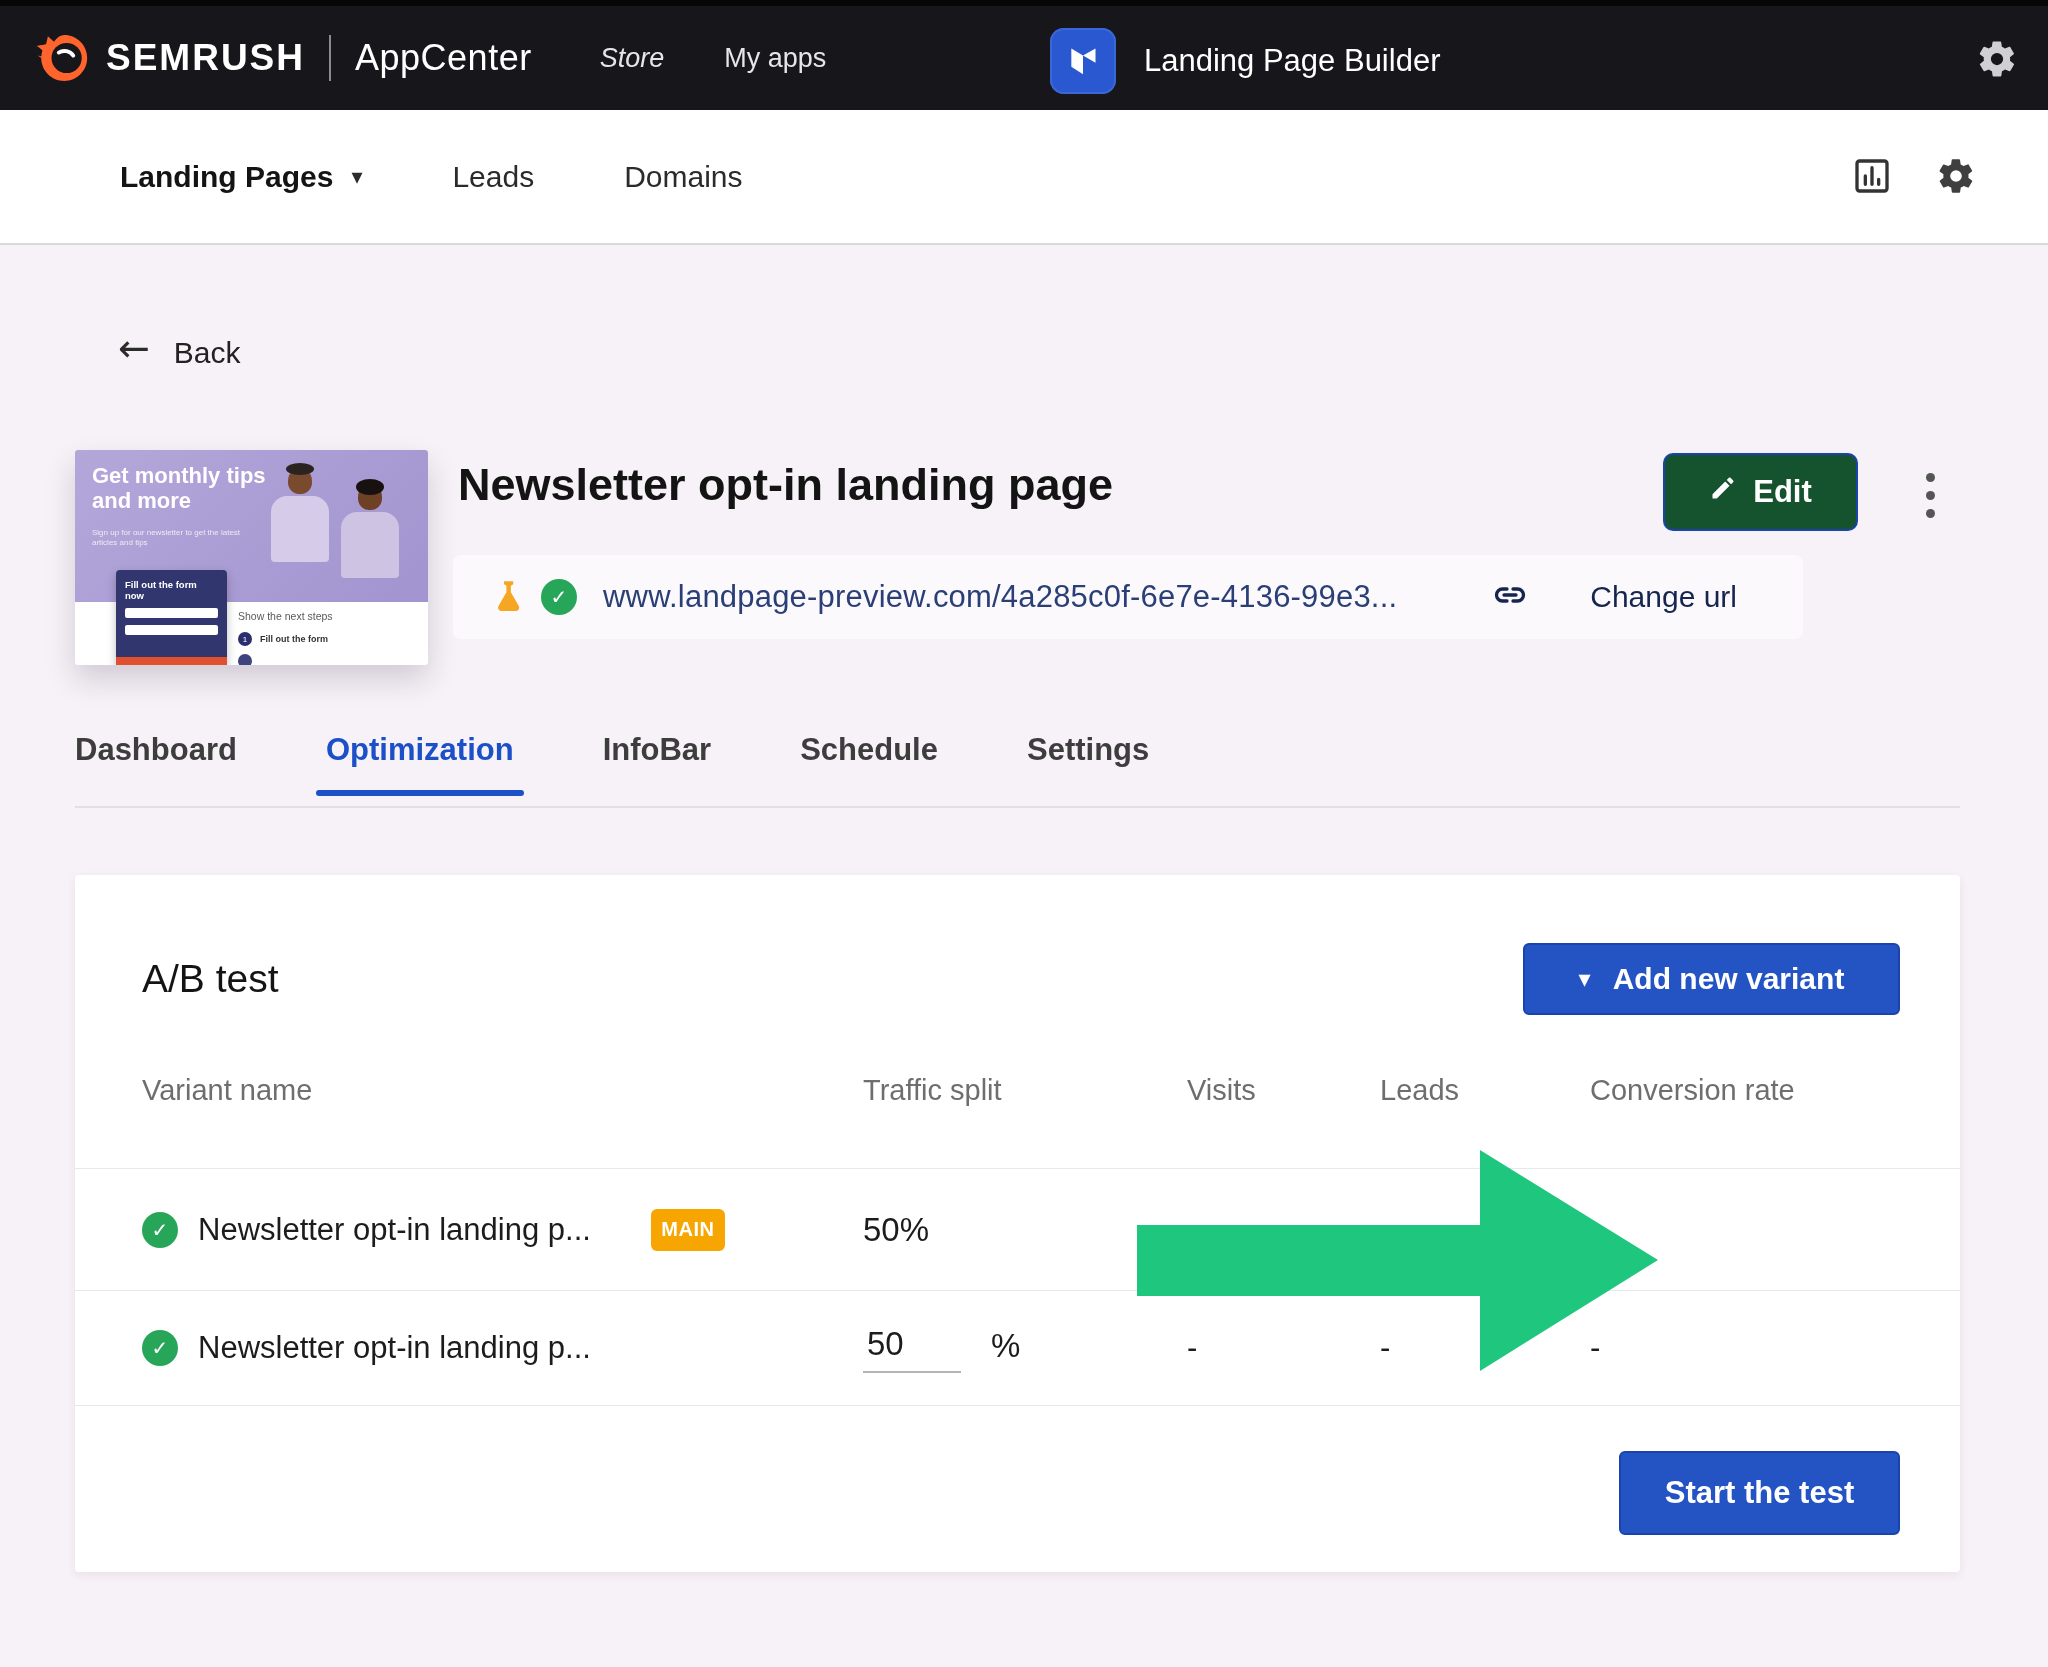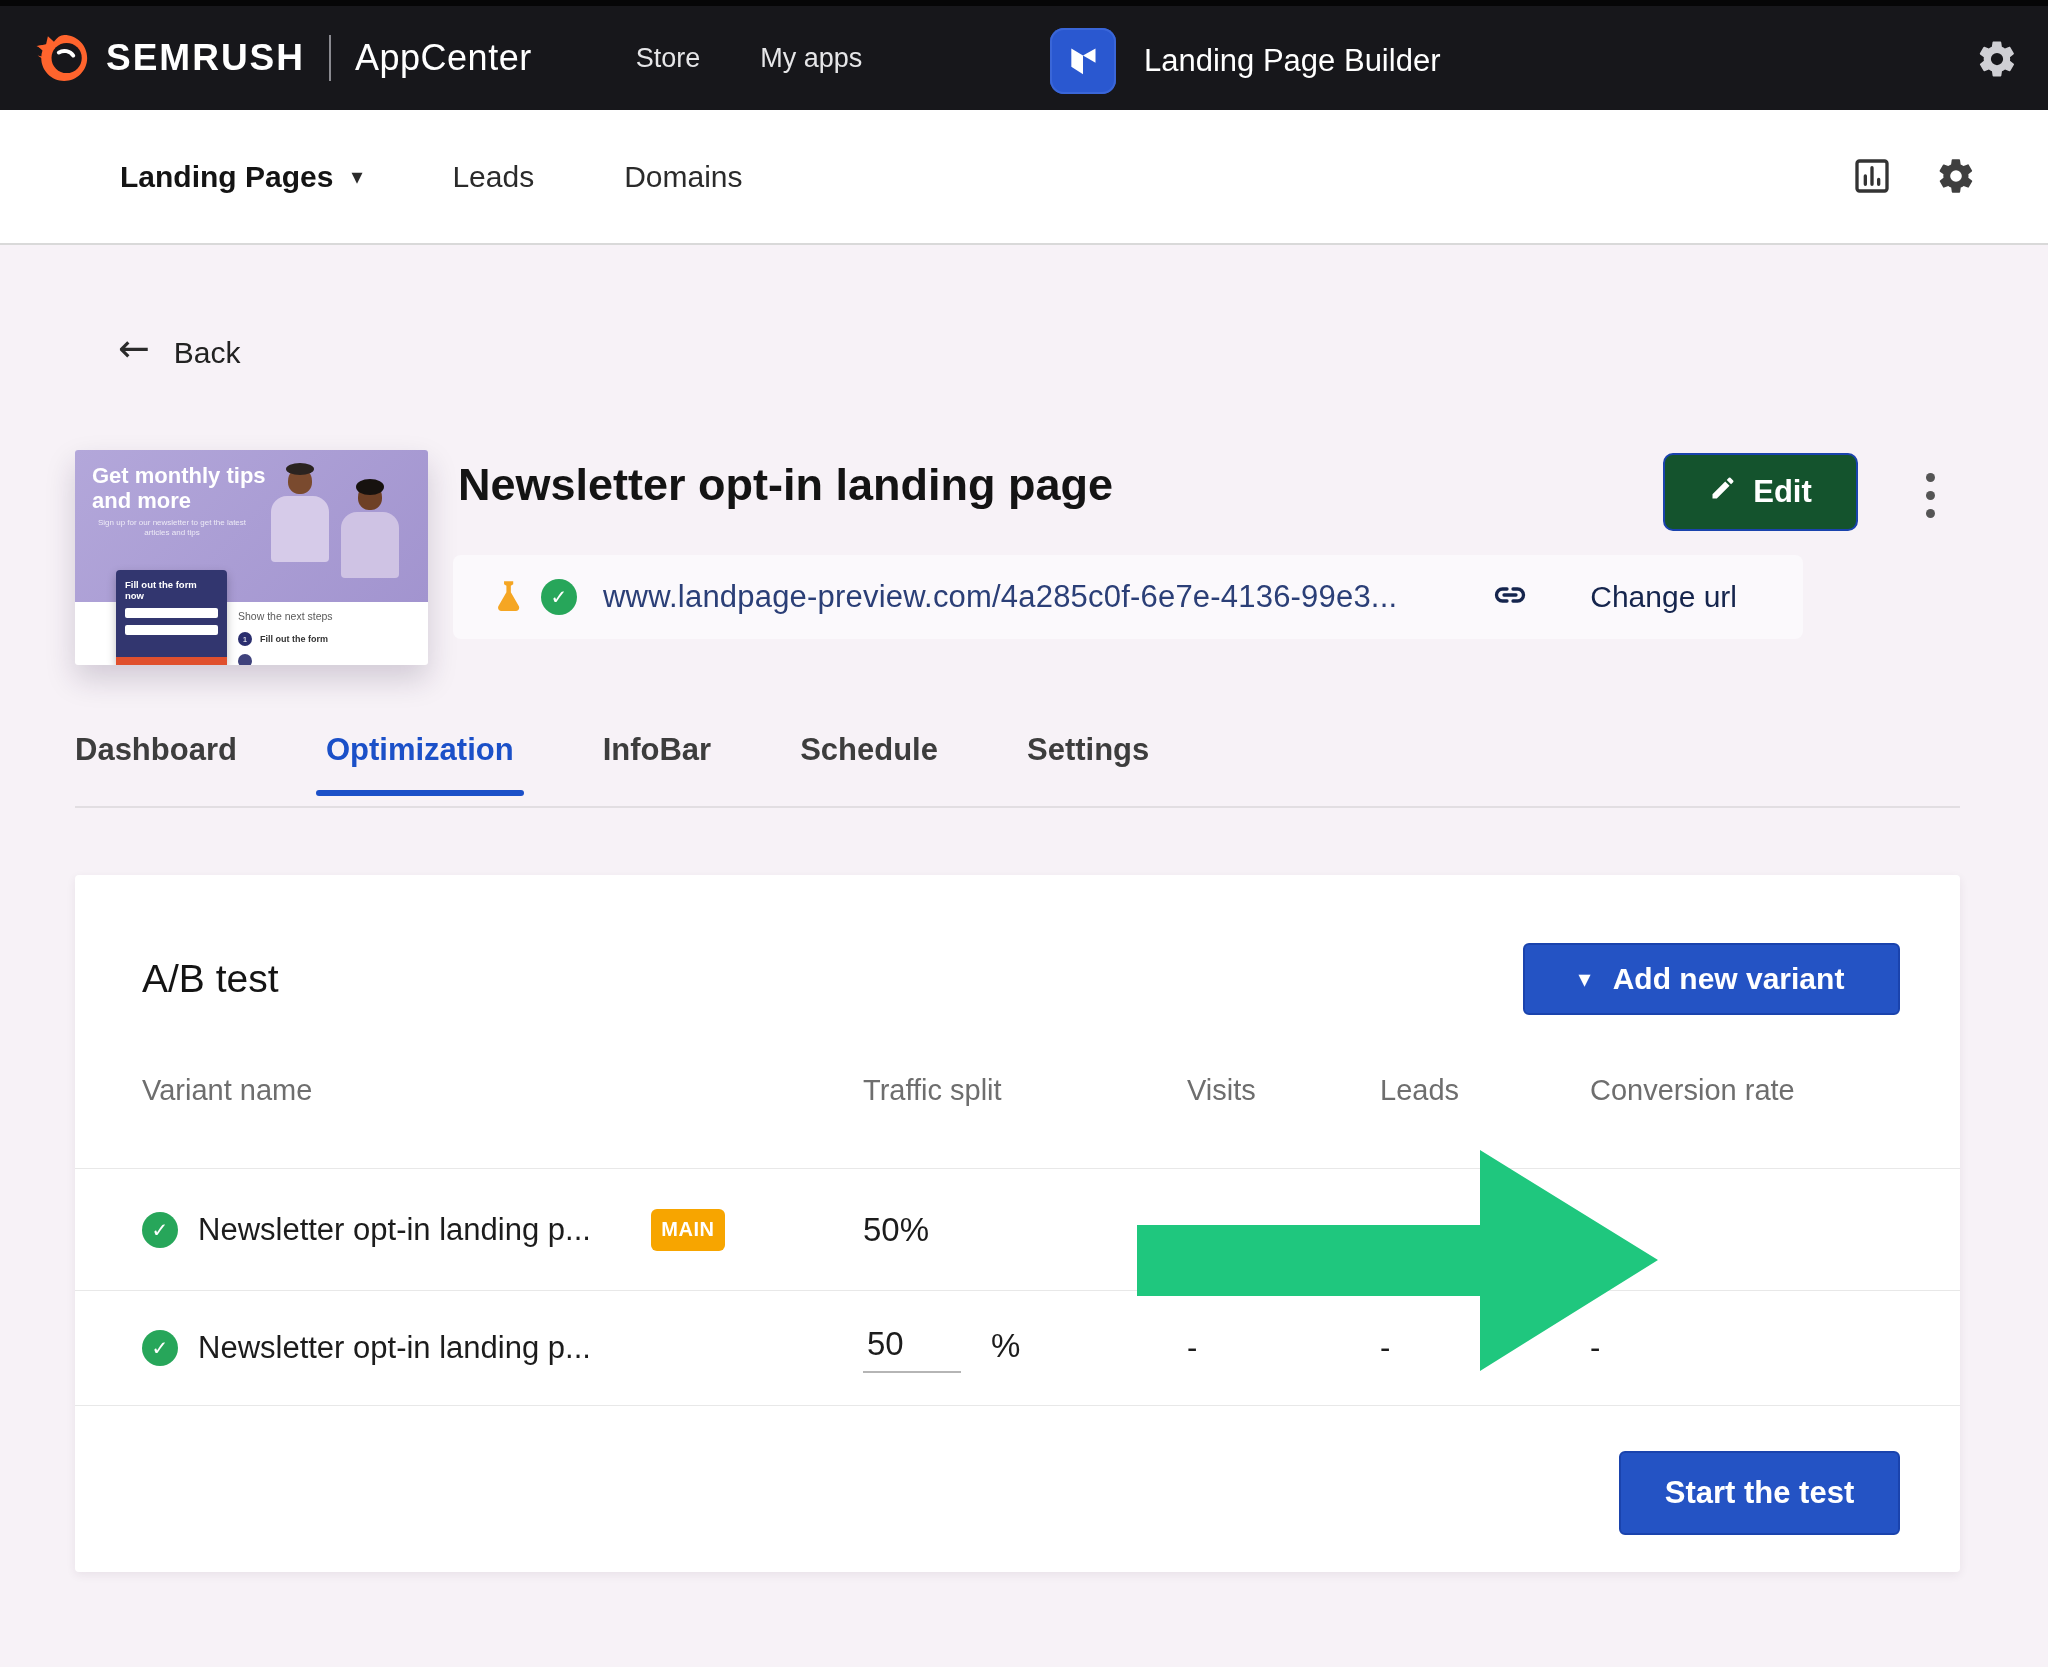--- a/index.html
+++ b/index.html
@@ -17,21 +17,21 @@
     position:absolute; left:0; top:0; width:2048px; height:110px;
     background:#17171b; border-top:6px solid #060607;
     display:flex; align-items:center; padding:0 34px;
   }
   .logo-wrap { display:flex; align-items:center; gap:14px; }
   .logo-icon svg { width:58px; height:58px; display:block; }
   .brand-text { color:#fff; font-size:37px; font-weight:800; letter-spacing:2px; }
   .topbar-divider { width:2px; height:46px; background:#8a8a90; margin:0 24px; }
   .product-text { color:#fff; font-size:36px; font-weight:500; letter-spacing:0.5px; }
   .topbar-link { color:#e6e6e8; font-size:27px; font-weight:500; }
-  .topbar-link.store { margin-left:104px; }
+  .topbar-link.store { margin-left:68px;font-style:italic; }
   .topbar-link.myapps { margin-left:60px; }
   .app-section { position:absolute; left:1050px; top:0; height:110px; display:flex; align-items:center; gap:28px; }
   .app-icon {
     width:66px; height:66px; border-radius:14px; background:#2a58d0;
     display:flex; align-items:center; justify-content:center;
     box-shadow:0 0 0 2px #3a66d8 inset;
   }
   .app-icon svg { width:40px; height:40px; }
   .app-name { color:#fff; font-size:31px; font-weight:500; }
   .topbar-gear { position:absolute; right:30px; top:0; height:110px; display:flex; align-items:center; }
@@ -64,22 +64,22 @@
   
   .thumb {
     position:absolute; left:75px; top:203px; width:353px; height:215px;
     background:#fff; border-radius:3px; overflow:hidden;
     box-shadow:0 14px 30px rgba(40,20,60,0.18);
   }
   .thumb-hero { position:absolute; left:0; top:0; width:353px; height:152px;
     background:linear-gradient(135deg,#b3a7da 0%,#a294cf 100%); }
   .thumb-headline { position:absolute; left:17px; top:14px; width:180px;
     font-size:22px; font-weight:800; color:#fff; line-height:1.12; }
-  .thumb-subtext { position:absolute; left:17px; top:68px; width:160px;
-    font-size:8px; color:rgba(255,255,255,0.78); line-height:1.3;text-align:center; }
+  .thumb-subtext { position:absolute; left:17px; top:78px; width:160px;
+    font-size:8px; color:rgba(255,255,255,0.78); line-height:1.3; }
   .person { position:absolute; }
   .person .head { width:24px; height:26px; border-radius:50% 50% 45% 45%; background:#7a4a2e; margin:0 auto; position:relative; }
   .person .head::before { content:""; position:absolute; left:-2px; top:-5px; right:-2px; height:12px; border-radius:50%; background:#2a2320; }
   .person .body { width:58px; height:66px; border-radius:16px 16px 4px 4px; background:#d6cbe9; margin-top:2px; }
   .person.p2 .head { background:#6e4026; }
   .person.p2 .head::before { height:16px; background:#17120f; }
   .person.p2 .body { background:#cfc3e4; }
   .thumb-form { position:absolute; left:41px; top:120px; width:111px; height:95px;
     background:#32366f; border-radius:4px; padding:9px 9px 0 9px;
     box-shadow:0 4px 10px rgba(0,0,0,0.25); }

